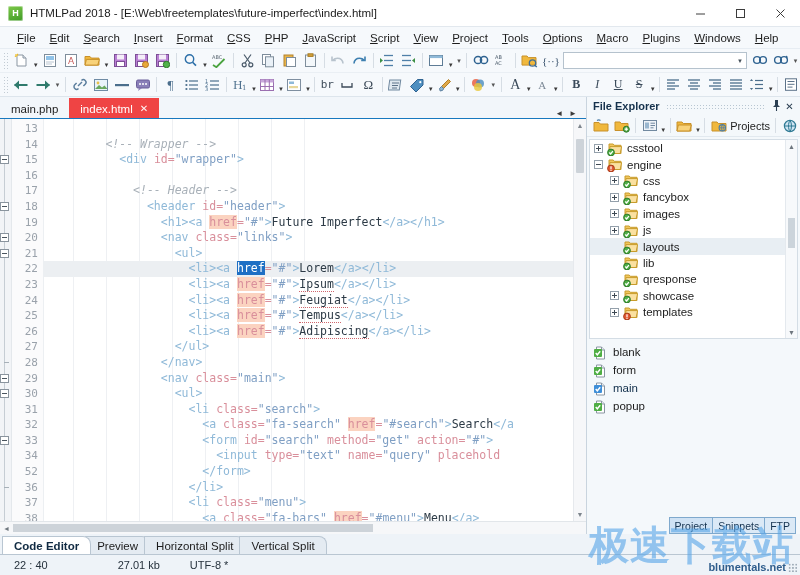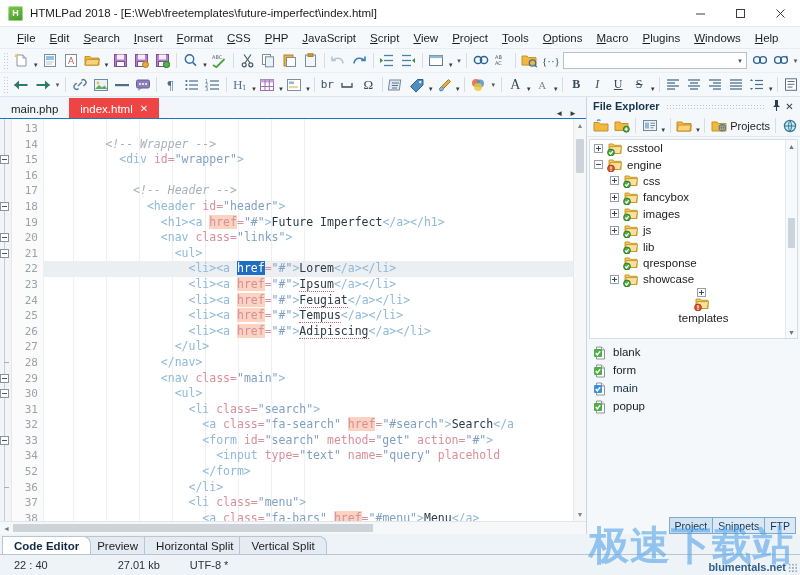--- a/index.html
+++ b/index.html
@@ -844,20 +844,30 @@
             <div class="trow" style="padding-left: 20px;">
               <span class="exp plus"></span>
               <span class="fico"><svg width="15" height="14" viewBox="0 0 15 14">
                   <path d="M2 2h4.2l1.1 1.3H14v8.2H2z" fill="#f2c75c" stroke="#c89c2c"></path>
                   <path d="M3 4.6h11.6l-1.4 6.9H2z" fill="#fae0a0" stroke="#c89c2c"></path>
                   <circle cx="4" cy="10.5" r="3.4" fill="#4fae45" stroke="#2f7a2a"></circle>
                   <path d="M2.3 10.5l1.3 1.5 2.3-2.8" fill="none" stroke="#fff" stroke-width="1.3"></path>
                 </svg></span>
               <span>js</span>
             </div>
+            <div class="trow sel" style="padding-left: 20px;">
+              <span class="noexp"></span>
+              <span class="fico"><svg width="15" height="14" viewBox="0 0 15 14">
+                  <path d="M2 2h4.2l1.1 1.3H14v8.2H2z" fill="#f2c75c" stroke="#c89c2c"></path>
+                  <path d="M3 4.6h11.6l-1.4 6.9H2z" fill="#fae0a0" stroke="#c89c2c"></path>
+                  <circle cx="4" cy="10.5" r="3.4" fill="#4fae45" stroke="#2f7a2a"></circle>
+                  <path d="M2.3 10.5l1.3 1.5 2.3-2.8" fill="none" stroke="#fff" stroke-width="1.3"></path>
+                </svg></span>
+              <span>layouts</span>
+            </div>
             <div class="trow" style="padding-left: 20px;">
               <span class="noexp"></span>
               <span class="fico"><svg width="15" height="14" viewBox="0 0 15 14">
                   <path d="M2 2h4.2l1.1 1.3H14v8.2H2z" fill="#f2c75c" stroke="#c89c2c"></path>
                   <path d="M3 4.6h11.6l-1.4 6.9H2z" fill="#fae0a0" stroke="#c89c2c"></path>
                   <circle cx="4" cy="10.5" r="3.4" fill="#4fae45" stroke="#2f7a2a"></circle>
                   <path d="M2.3 10.5l1.3 1.5 2.3-2.8" fill="none" stroke="#fff" stroke-width="1.3"></path>
                 </svg></span>
               <span>lib</span>
             </div>
@@ -874,21 +884,21 @@
             <div class="trow" style="padding-left: 20px;">
               <span class="exp plus"></span>
               <span class="fico"><svg width="15" height="14" viewBox="0 0 15 14">
                   <path d="M2 2h4.2l1.1 1.3H14v8.2H2z" fill="#f2c75c" stroke="#c89c2c"></path>
                   <path d="M3 4.6h11.6l-1.4 6.9H2z" fill="#fae0a0" stroke="#c89c2c"></path>
                   <circle cx="4" cy="10.5" r="3.4" fill="#4fae45" stroke="#2f7a2a"></circle>
                   <path d="M2.3 10.5l1.3 1.5 2.3-2.8" fill="none" stroke="#fff" stroke-width="1.3"></path>
                 </svg></span>
               <span>showcase</span>
             </div>
-            <div class="trow" style="padding-left: 20px; flex-direction: column;">
+            <div class="trow" style="padding-left: 20px;">
               <span class="exp plus"></span>
               <span class="fico"><svg width="15" height="14" viewBox="0 0 15 14">
                   <path d="M2 2h4.2l1.1 1.3H14v8.2H2z" fill="#f2c75c" stroke="#c89c2c"></path>
                   <path d="M3 4.6h11.6l-1.4 6.9H2z" fill="#fae0a0" stroke="#c89c2c"></path>
                   <circle cx="4" cy="10.5" r="3.4" fill="#e05a33" stroke="#a83a18"></circle>
                   <rect x="3.4" y="8.3" width="1.2" height="2.8" fill="#fff"></rect>
                   <rect x="3.4" y="11.7" width="1.2" height="1.2" fill="#fff"></rect>
                 </svg></span>
               <span>templates</span>
             </div>

